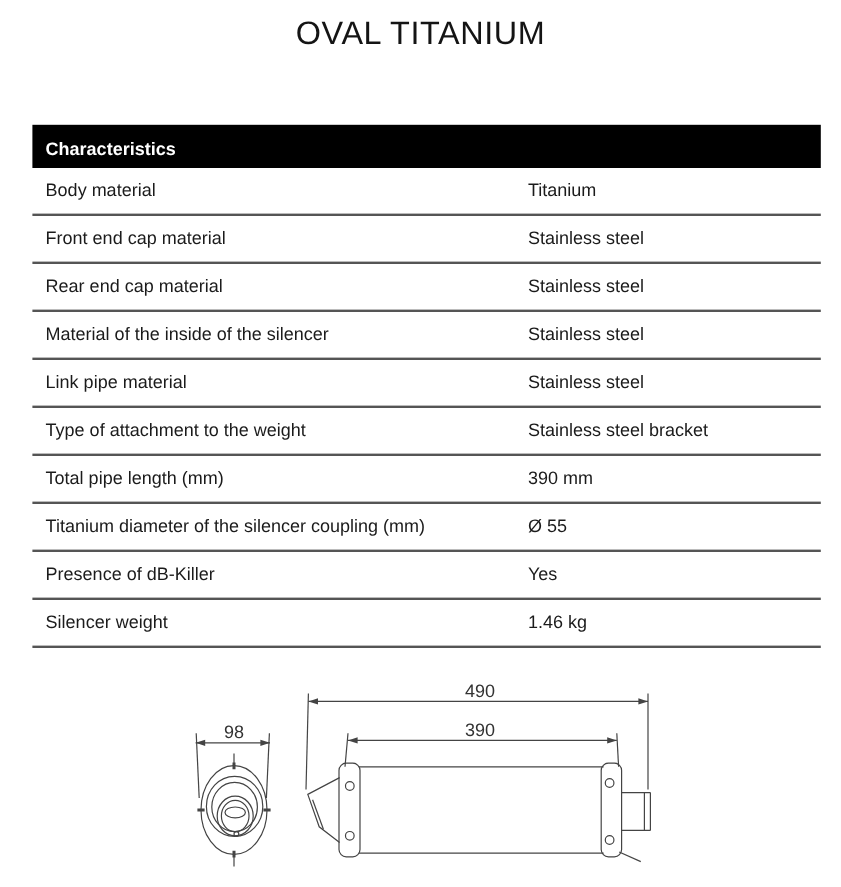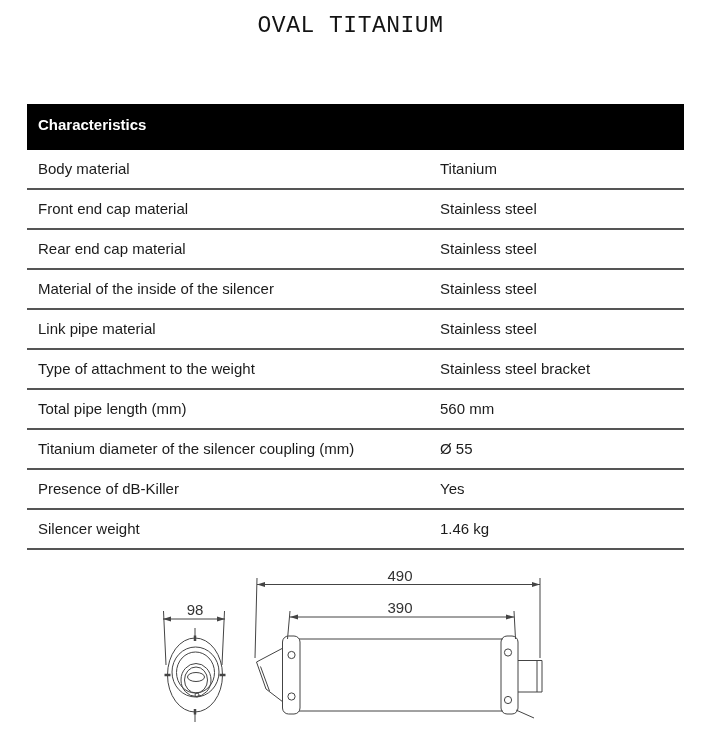--- a/index.html
+++ b/index.html
@@ -14,34 +14,33 @@
     height: 739px;
     background: #ffffff;
     overflow: hidden;
   }
   .title {
     position: absolute;
     top: 13px;
     left: 0;
     width: 701px;
     text-align: center;
-    font-size: 23px;
+    font-size: 27px;
     font-weight: 400;
     color: #141414;
     letter-spacing: 0.5px;
-    font-family: Liberation Mono, monospace;
   }
   .spec-table {
     position: absolute;
     left: 27px;
     top: 104px;
     width: 657px;
   }
   .spec-header {
-    height: 46px;
+    height: 36px;
     background: #000000;
     color: #ffffff;
     font-size: 15px;
     font-weight: bold;
     line-height: 41px;
     padding-left: 11px;
     box-sizing: border-box;
   }
   .spec-row {
     position: relative;
@@ -106,21 +105,21 @@
     <div class="spec-row">
       <span class="spec-label">Link pipe material</span>
       <span class="spec-value">Stainless steel</span>
     </div>
     <div class="spec-row">
       <span class="spec-label">Type of attachment to the weight</span>
       <span class="spec-value">Stainless steel bracket</span>
     </div>
     <div class="spec-row">
       <span class="spec-label">Total pipe length (mm)</span>
-      <span class="spec-value">560 mm</span>
+      <span class="spec-value">390 mm</span>
     </div>
     <div class="spec-row">
       <span class="spec-label">Titanium diameter of the silencer coupling (mm)</span>
       <span class="spec-value">Ø 55</span>
     </div>
     <div class="spec-row">
       <span class="spec-label">Presence of dB-Killer</span>
       <span class="spec-value">Yes</span>
     </div>
     <div class="spec-row">

